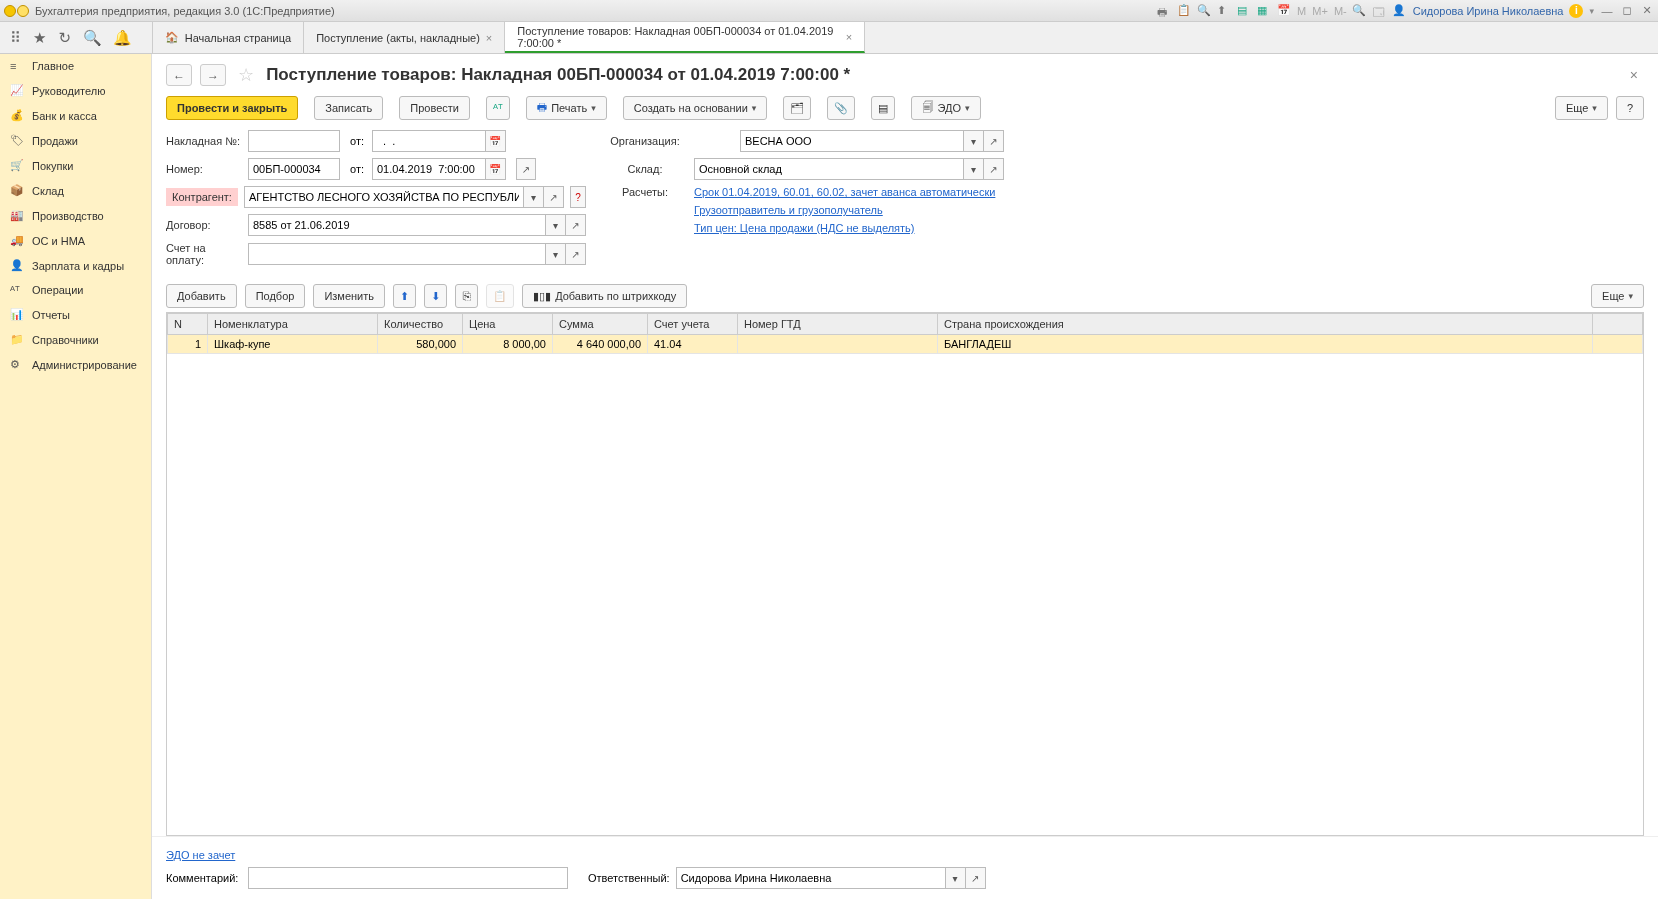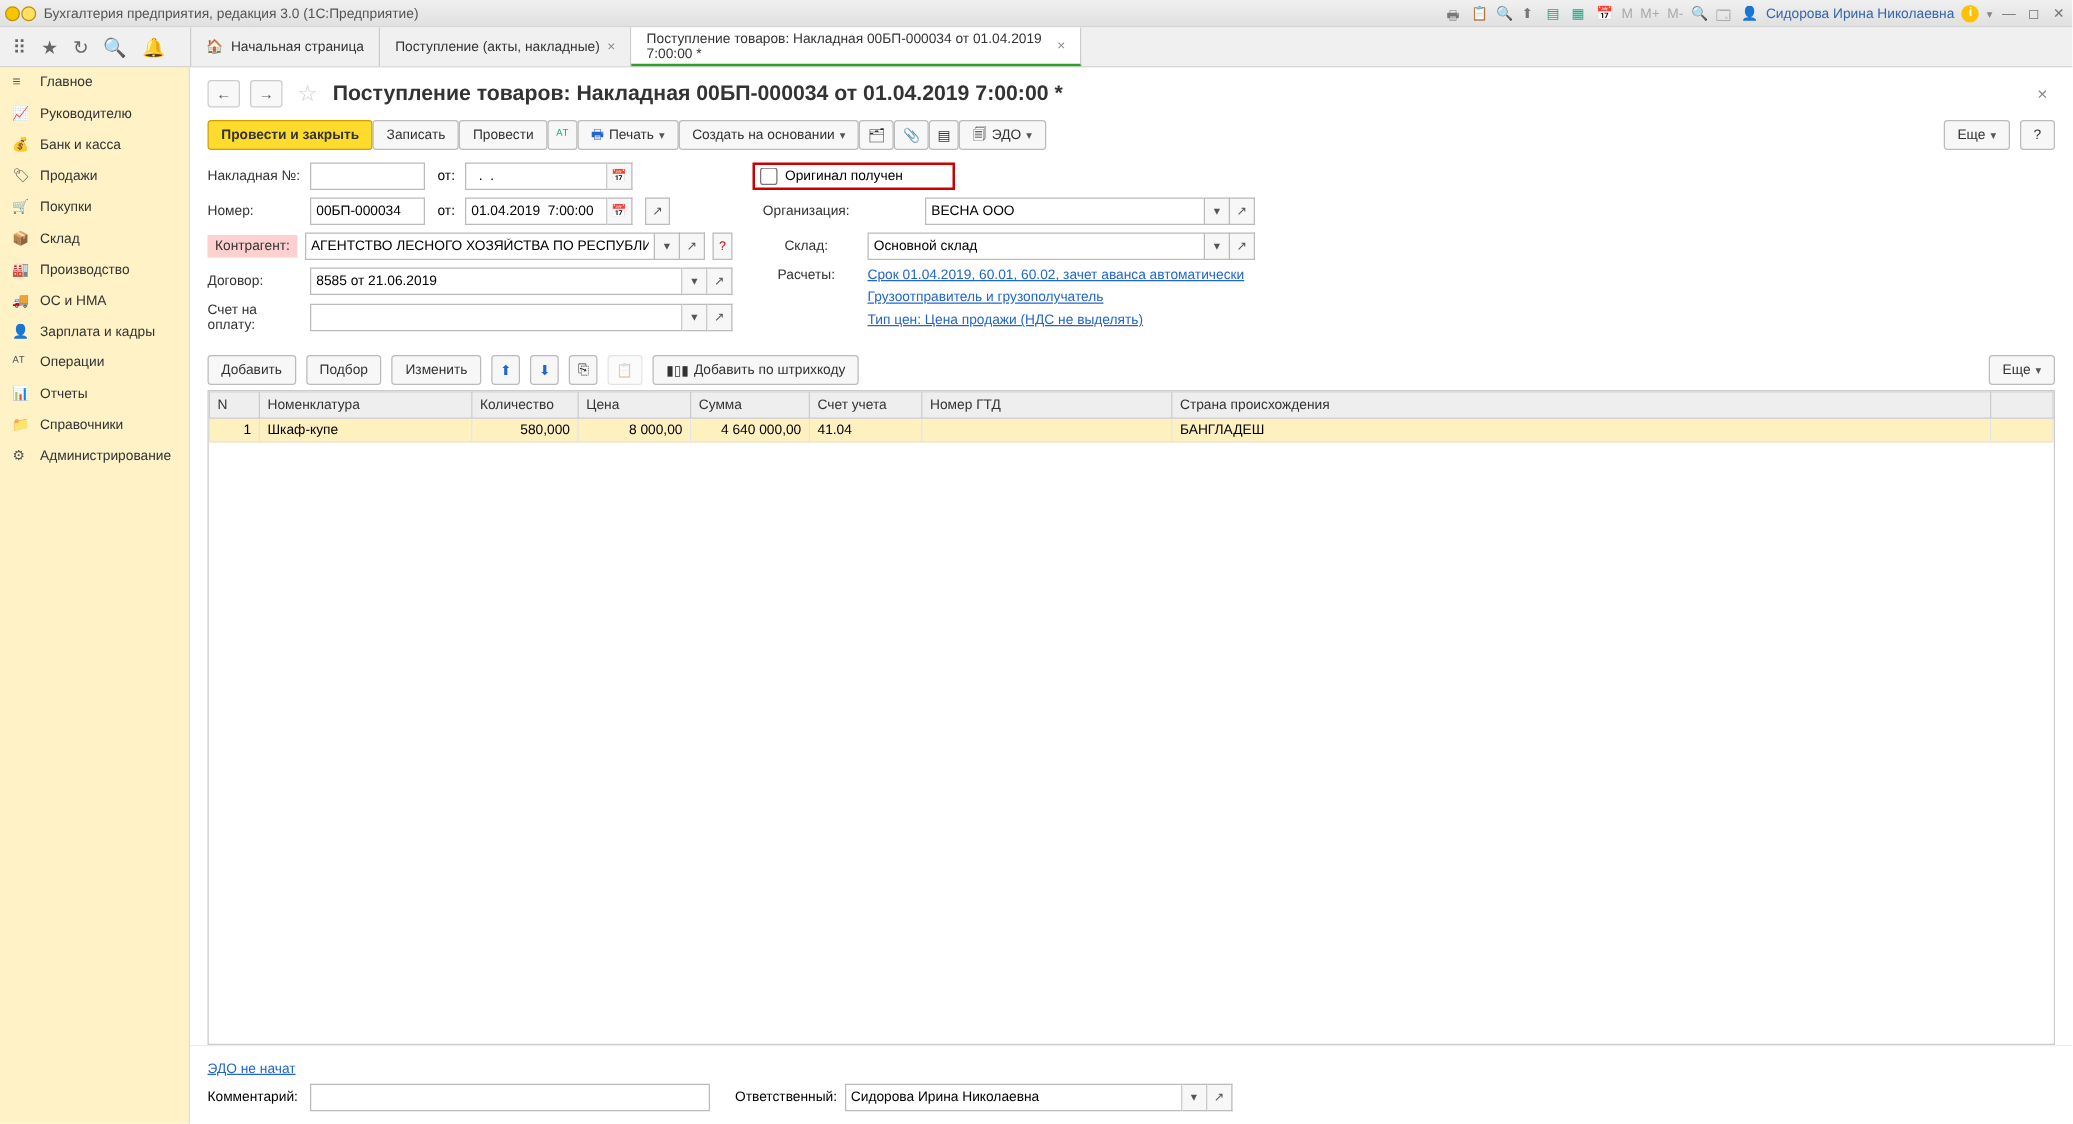--- a/index.html
+++ b/index.html
@@ -25,21 +25,21 @@
 .layout { display:flex; height: calc(100vh - 54px); }
 .sidebar { width: 152px; background: #fff2c6; border-right:1px solid #ddd; display:flex; flex-direction:column; }
 .side-item { display:flex; align-items:center; gap:8px; padding: 6px 10px; color:#333; cursor:pointer; }
 .side-item .si-icon { width:14px; display:inline-block; color:#555; }
 .main { flex:1; background:#fff; display:flex; flex-direction:column; overflow:hidden; }
 .doc-header { display:flex; align-items:center; padding: 10px 14px 4px 14px; gap:8px; }
 .nav-btn { width:26px; height:22px; border:1px solid #ccc; background:#f8f8f8; display:inline-flex; align-items:center; justify-content:center; cursor:pointer; border-radius:3px; font-size:12px; color:#555;}
 .star-icon { color:#ccc; font-size:18px; margin:0 4px; }
 .doc-title { font-size: 17px; font-weight: 600; color:#333; }
 .doc-close { margin-left:auto; color:#888; font-size:14px; cursor:pointer; padding-right:6px; }
-.cmdbar { display:flex; align-items:center; gap:0; padding: 6px 14px; flex-wrap:wrap; }
+.cmdbar { display:flex; align-items:center; gap:16px; padding: 6px 14px; flex-wrap:wrap; }
 .btn { height:24px; padding:0 10px; border:1px solid #bbb; background:#f7f7f7; border-radius:3px; cursor:pointer; display:inline-flex; align-items:center; gap:4px; color:#333; font-size:11px; }
 .btn.yellow { background:#ffdb2d; border-color:#cca000; font-weight:600; }
 .btn .caret { font-size:9px; color:#555; }
 .btn.icon-only { padding:0 6px; }
 .cmdbar .right { margin-left:auto; display:flex; gap:8px; }
 .form-grid { padding: 4px 14px 8px 14px; }
 .form-row { display:flex; align-items:center; margin-bottom:6px; gap:6px; }
 .lbl { width:76px; color:#333; }
 .lbl2 { width:86px; color:#333; text-align:center; }
 .input { height:22px; border:1px solid #bbb; background:#fff; padding:0 4px; font-size:11px; }
@@ -262,26 +262,20 @@
             <span class="lbl">Счет на оплату:</span>
             <div class="input-wrap" style="flex:1">
               <input class="input" style="flex: 1 1 0%; min-width: 280px;" value="">
               <span class="btn-small">▾</span>
               <span class="btn-small">↗</span>
             </div>
           </div>
         </div>
         <div class="col-right">
           <div class="form-row">
-            <label class="checkbox-row">
-              <input type="checkbox" style="">
-              <span>Оригинал получен</span>
-            </label>
-          </div>
-          <div class="form-row">
             <span class="lbl2">Организация:</span>
             <div class="input-wrap" style="flex:1;max-width:310px">
               <input class="input" style="flex: 1 1 0%; margin-left: 46px;" value="ВЕСНА ООО">
               <span class="btn-small">▾</span>
               <span class="btn-small">↗</span>
             </div>
           </div>
           <div class="form-row">
             <span class="lbl2">Склад:</span>
             <div class="input-wrap" style="flex:1;max-width:310px">
@@ -353,21 +347,21 @@
             <td>БАНГЛАДЕШ</td>
             <td></td>
           </tr>
         </tbody>
       </table>
     </div>
 
 
     <div class="footer">
       <div class="footer-row">
-        <span class="link">ЭДО не начат</span>
+        <span class="link">ЭДО не зачет</span>
       </div>
       <div class="footer-row">
         <span style="width:76px">Комментарий:</span>
         <input class="input" style="width: 320px;" value="">
         <span style="margin-left:14px">Ответственный:</span>
         <div class="input-wrap" style="width:310px">
           <input class="input" style="flex: 1 1 0%;" value="Сидорова Ирина Николаевна">
           <span class="btn-small">▾</span>
           <span class="btn-small">↗</span>
         </div>

